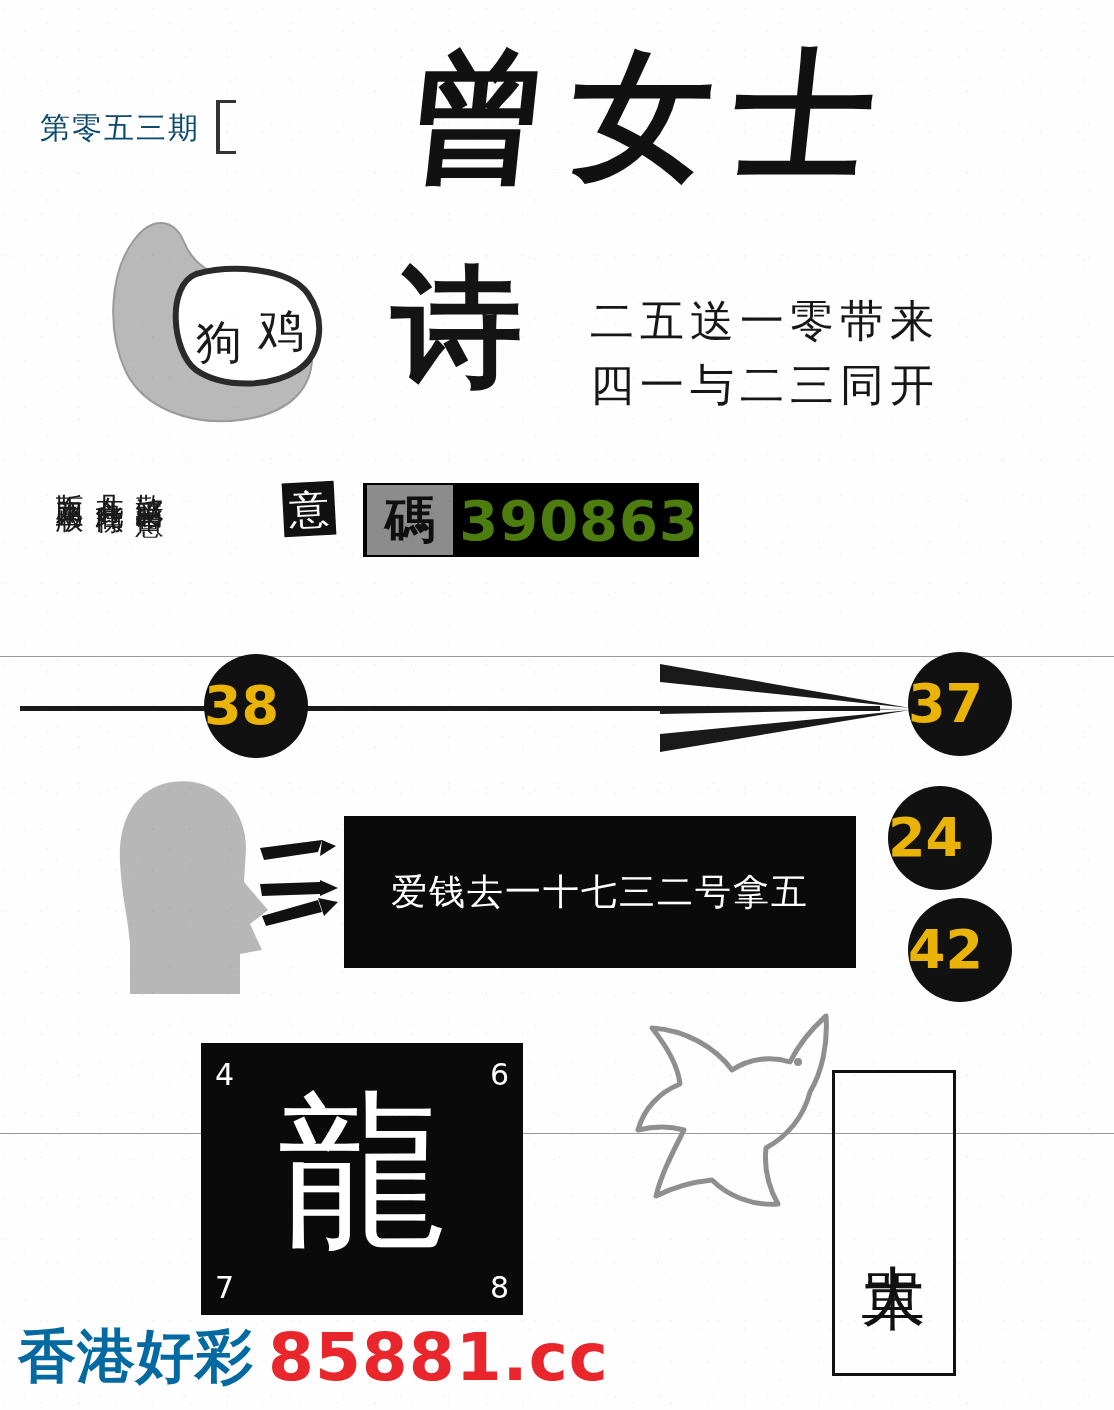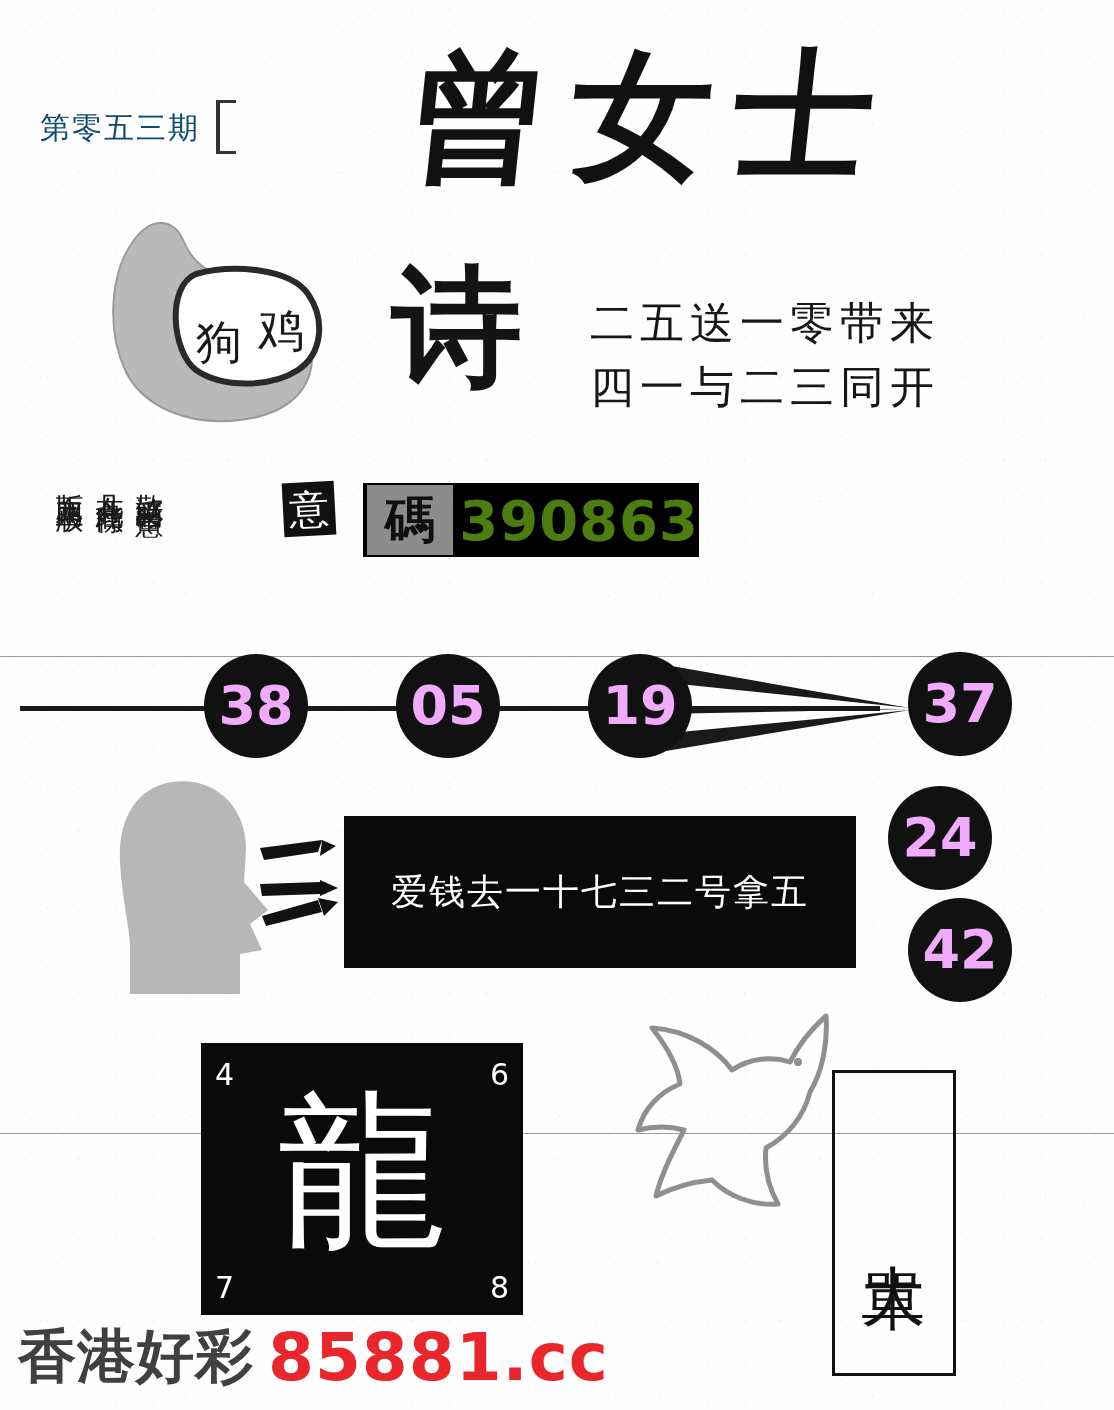--- a/index.html
+++ b/index.html
@@ -84,21 +84,21 @@
   }
 
   
   .poem-lines {
     left: 590px;
     top: 292px;
     font-size: 44px;
     line-height: 64px;
     letter-spacing: 6px;
     color: #161616;
-    font-family: Liberation Serif, serif;
+    font-family: Liberation Mono, monospace;
   }
 
   
   .notice {
     left: 52px;
     top: 472px;
     display: flex;
     flex-direction: row-reverse;
     gap: 6px;
     font-family: "DejaVu Serif", "Liberation Serif", serif;
@@ -174,22 +174,22 @@
     top: 706px;
     width: 860px;
     height: 5px;
     background: #1a1a1a;
   }
 
   
   .ball {
     border-radius: 50%;
     background: #111;
-    color: #f0abfc;
-    text-align: center;
+    color: #eab308;
+    text-align: left;
     font-weight: bold;
     font-family: "DejaVu Sans", sans-serif;
   }
   .ball-lg { width: 104px; height: 104px; line-height: 104px; font-size: 54px; }
   .b1 { left: 204px; top: 654px; }
   .b2 { left: 396px; top: 654px; }
   .b3 { left: 588px; top: 654px; }
   .b4 { left: 908px; top: 652px; }
   .b5 { left: 888px; top: 786px; }
   .b6 { left: 908px; top: 898px; }
@@ -276,21 +276,21 @@
   
   .footer {
     left: 18px;
     top: 1318px;
     display: flex;
     align-items: center;
     gap: 14px;
   }
   .footer-cn {
     font-size: 58px;
-    color: #404040;
+    color: #0369a1;
     font-weight: bold;
     letter-spacing: 1px;
     font-family: "DejaVu Sans", sans-serif;
   }
   .footer-url {
     font-size: 66px;
     color: #e8262b;
     font-weight: bold;
     letter-spacing: 1px;
     font-family: "DejaVu Sans", sans-serif;
@@ -356,22 +356,20 @@
   <div class="abs arrow-line"></div>
   <div class="abs" style="left:660px; top:664px;">
     <svg width="260" height="90" viewBox="0 0 260 90">
       <path d="M0 0 L250 44 L0 18 Z" fill="#1a1a1a"></path>
       <path d="M0 88 L250 46 L0 70 Z" fill="#1a1a1a"></path>
       <path d="M0 44 L250 45 L0 50 Z" fill="#1a1a1a"></path>
     </svg>
   </div>
 
   <div class="abs ball ball-lg b1 nosel">38</div>
-  <div class="abs ball ball-lg b2 nosel">05</div>
-  <div class="abs ball ball-lg b3 nosel">19</div>
   <div class="abs ball ball-lg b4 nosel">37</div>
   <div class="abs ball ball-lg b5 nosel">24</div>
   <div class="abs ball ball-lg b6 nosel">42</div>
 
   <div class="abs head">
     <svg width="190" height="220" viewBox="0 0 190 220">
       <path d="M60 4 C22 10 6 44 8 84 C10 120 16 140 18 166 L18 216 L128 216 L128 176
                L150 172 L138 146 L156 132 L132 104 L134 70 C134 30 104 -2 60 4 Z" fill="#b7b7b7"></path>
     </svg>
   </div>

